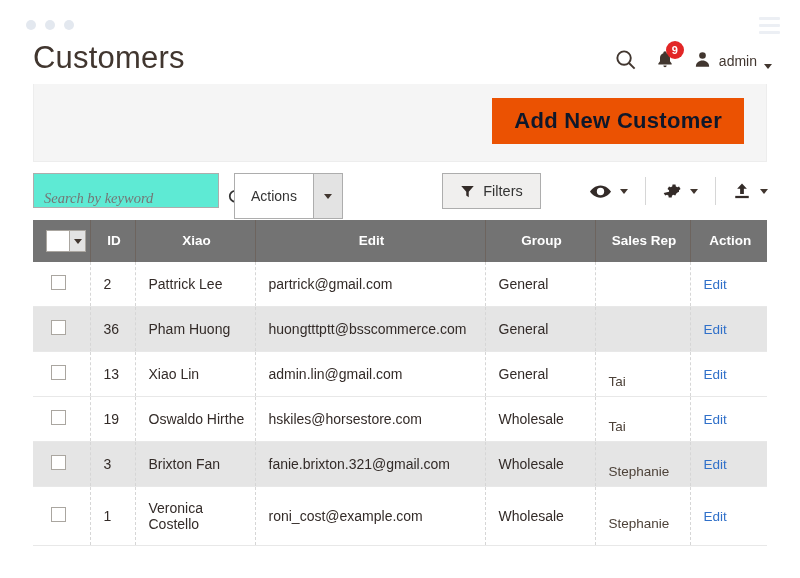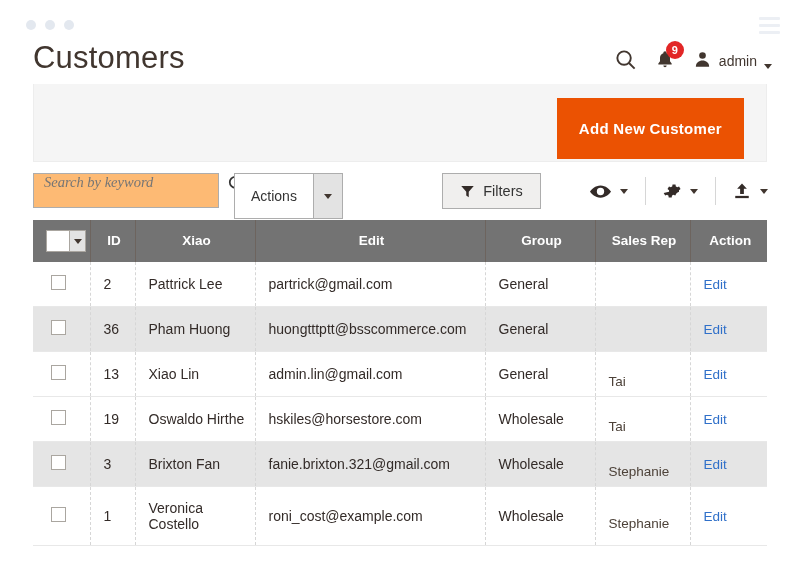--- a/index.html
+++ b/index.html
@@ -33,29 +33,29 @@
            padding: 0 4px; line-height: 1; }
   .user-box { display: flex; align-items: flex-end; gap: 7px; cursor: pointer; }
   .user-name { font-size: 14px; color: #41362f; }
   .caret-d { width: 0; height: 0; border-left: 4.5px solid transparent;
              border-right: 4.5px solid transparent; border-top: 5px solid #41362f; }
 
   
   .actions-band { position: absolute; top: 84px; left: 33px; width: 734px; height: 78px;
                   background: #f5f5f5; border: 1px solid #ededed; border-top: none; }
   .btn-primary { position: absolute; right: 22px; top: 14px; background: #eb5202;
-                 color: #ffffff; font-size: 15px; font-weight: bold; border: none;
-                 padding: 22px 22px; cursor: pointer; letter-spacing: .3px;
+                 color: #0f172a; font-size: 22px; font-weight: bold; border: none;
+                 padding: 10px 22px; cursor: pointer; letter-spacing: .3px;
                  font-family: "Liberation Sans", sans-serif; }
 
   
   .toolbar { position: absolute; top: 170px; left: 33px; width: 734px; height: 48px; }
   .search-box { position: absolute; left: 0; top: 3px; width: 186px; height: 35px;
-                border: 1px solid #adadad; background: #fdba74; display: flex;
-                align-items: flex-start; padding: 0 10px; }
+                border: 1px solid #adadad; background: #5eead4; display: flex;
+                align-items: flex-end; padding: 0 10px; }
   .search-box input { border: none; outline: none; flex: 1; font-size: 14.5px;
                       font-style: italic; color: #575757;
                       font-family: "Liberation Serif", serif; background: transparent; }
   .search-ico { margin-left: 4px; display: flex; align-items: center; }
 
   .split-btn { position: absolute; left: 201px; top: 3px; height: 46px; display: flex;
                border: 1px solid #adadad; background: #fff; }
   .split-main { display: flex; align-items: center; padding: 0 16px; font-size: 14px;
                 color: #333; cursor: pointer; }
   .split-arrow { width: 29px; border-left: 1px solid #adadad; background: #e3e3e3;

